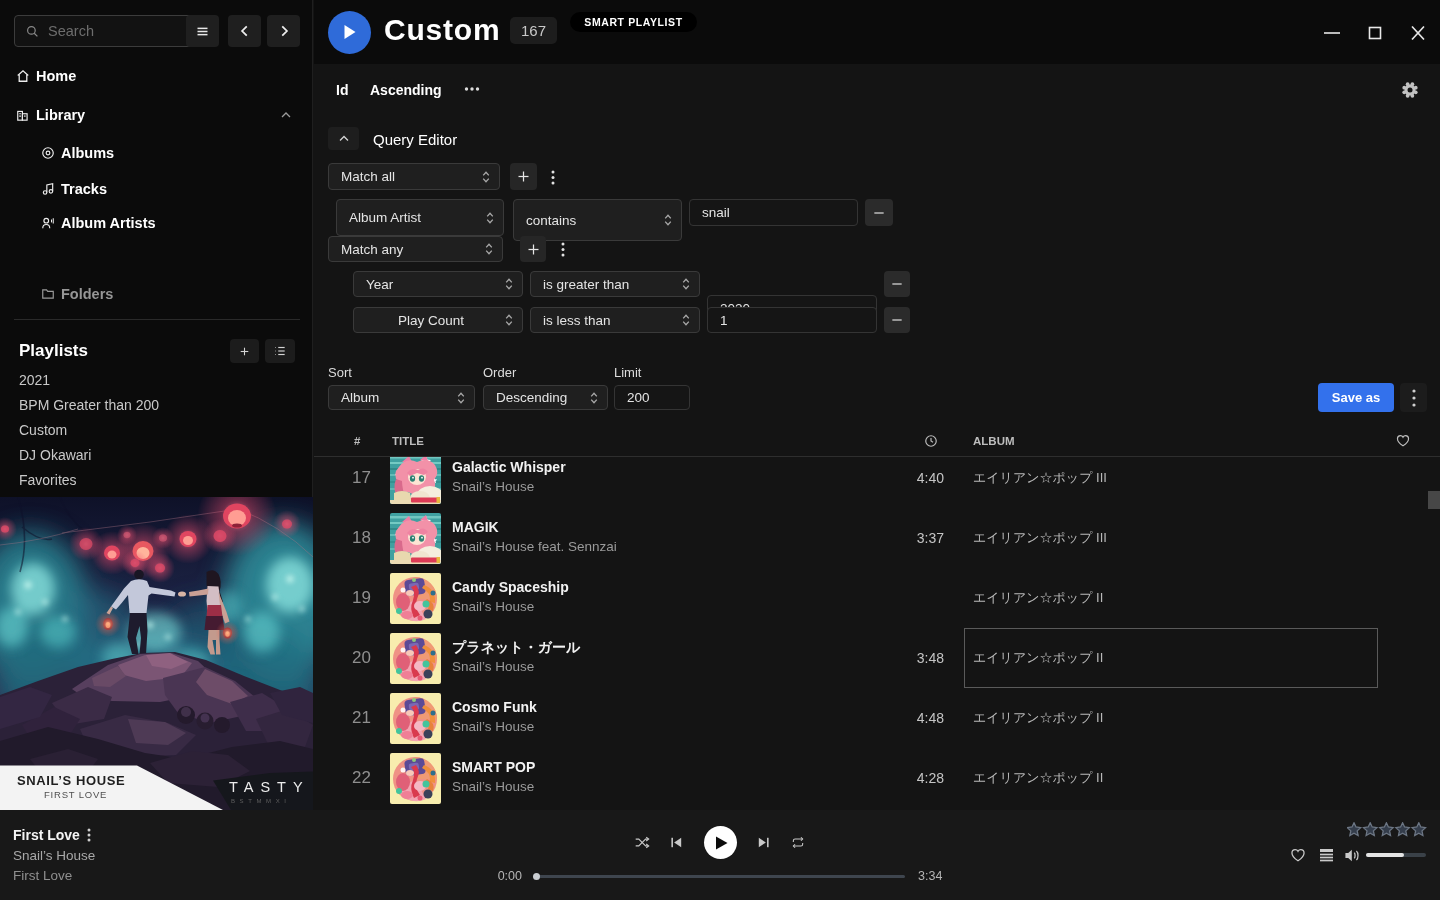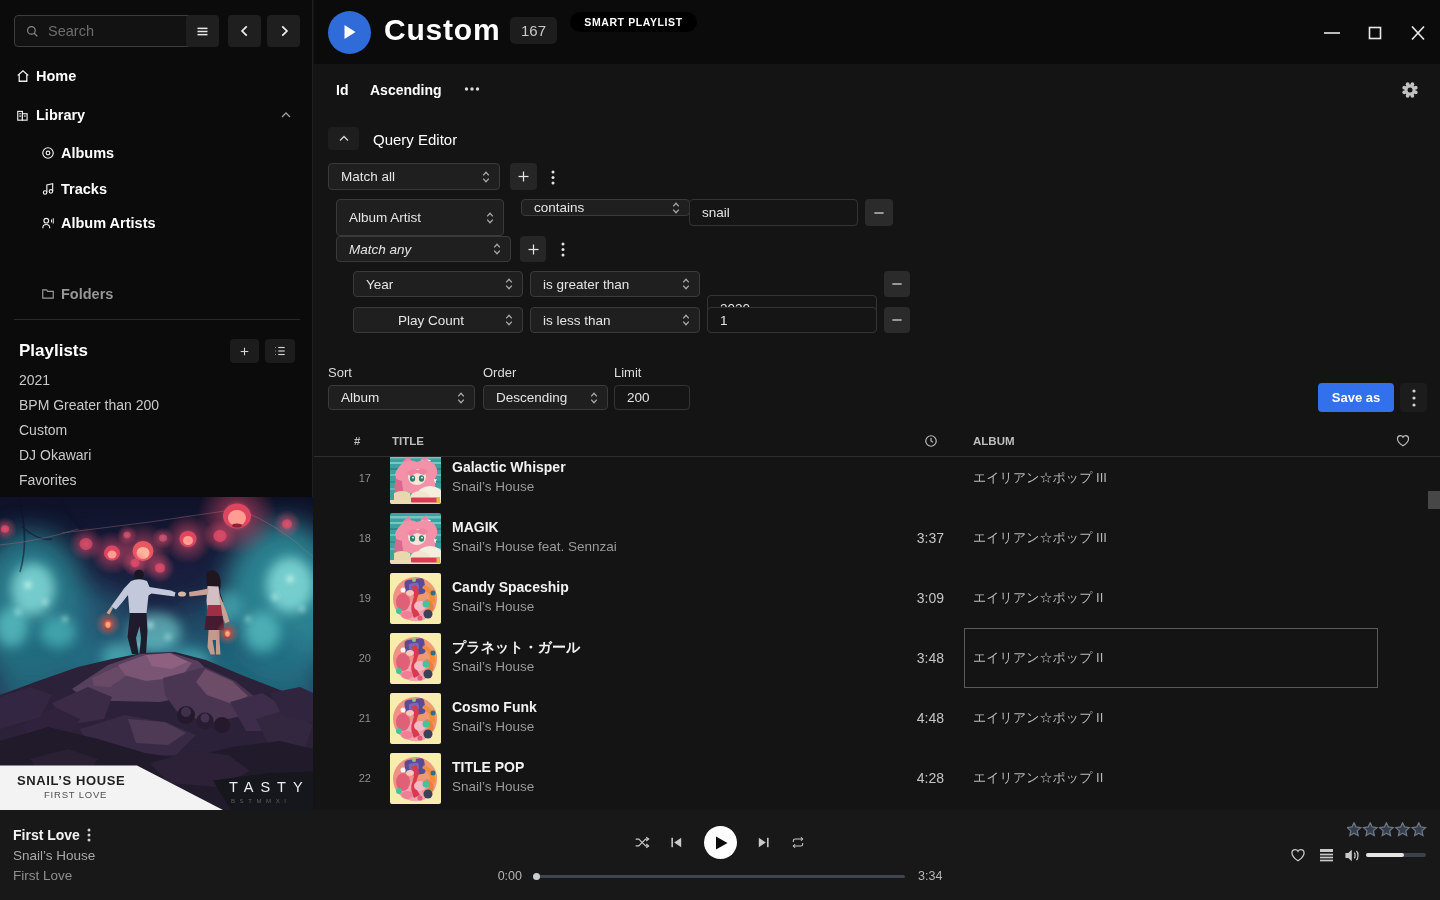--- a/index.html
+++ b/index.html
@@ -27,21 +27,21 @@
   .tinput { background:#151515; border-color:#343434; }
   .select .updn { position:absolute; right:9px; top:50%; transform:translateY(-50%); display:flex; }
   .qbtn { position:absolute; background:#262626; border-radius:4px; display:flex;
     align-items:center; justify-content:center; color:#d9d9d9; }
   .lbl { position:absolute; color:#dcdcdc; font-size:13px; }
   #thead { position:absolute; left:0; top:426px; width:1126px; height:31px;
     border-bottom:1px solid #2e2e2e; color:#bdbdbd; font-size:11.5px; font-weight:bold; }
   #tbody { position:absolute; left:0; top:457px; width:1126px; height:353px; overflow:hidden; }
   .trow { position:absolute; left:0; width:1126px; height:60px; }
   .tnum { position:absolute; left:0; top:0; width:57px; height:60px; display:flex;
-    align-items:center; justify-content:flex-end; color:#8f8f8f; font-size:11px; }
+    align-items:center; justify-content:flex-end; color:#8f8f8f; font-size:17px; }
   .tart { position:absolute; left:76px; top:5px; width:51px; height:51px; border-radius:2px; overflow:hidden; }
   .ttitle { position:absolute; left:138px; top:11px; color:#f2f2f2; font-size:14px; font-weight:bold; }
   .tartist { position:absolute; left:138px; top:31px; color:#9a9a9a; font-size:13.5px; }
   .tdur { position:absolute; left:530px; top:0; width:100px; height:60px; display:flex;
     align-items:center; justify-content:flex-end; color:#c5c5c5; font-size:14px; }
   .talbum { position:absolute; left:659px; top:0; height:60px; display:flex;
     align-items:center; color:#b9b9b9; font-size:13px; }
   #player { position:absolute; left:0; top:810px; width:1440px; height:90px; background:#181818; }
 </style>
 </head>
@@ -112,33 +112,33 @@
         <circle cx="2" cy="2" r="1.5" fill="#e2e2e2"></circle>
         <circle cx="2" cy="7.5" r="1.5" fill="#e2e2e2"></circle>
         <circle cx="2" cy="13" r="1.5" fill="#e2e2e2"></circle>
       </svg>
     <div class="select" style="left:22px; top:199px; width:168px; height:37px;">Album Artist<span class="updn">
           <svg width="8" height="13" viewBox="0 0 10 16" fill="none" stroke="#a8a8a8" stroke-width="1.7">
             <polyline points="1.5,6 5,2.2 8.5,6"></polyline>
             <polyline points="1.5,10 5,13.8 8.5,10"></polyline>
           </svg>
         </span></div>
-    <div class="select" style="left:207px; top:199px; width:169px; height:17px;">contains<span class="updn">
+    <div class="select" style="left:199px; top:199px; width:169px; height:42px;">contains<span class="updn">
           <svg width="8" height="13" viewBox="0 0 10 16" fill="none" stroke="#a8a8a8" stroke-width="1.7">
             <polyline points="1.5,6 5,2.2 8.5,6"></polyline>
             <polyline points="1.5,10 5,13.8 8.5,10"></polyline>
           </svg>
         </span></div>
     <div class="tinput" style="left:375px; top:199px; width:169px; height:27px;">snail</div>
     <div class="qbtn" style="left:551px; top:199px; width:28px; height:27px; background:#2b2b2b;">
         <svg width="14" height="14" viewBox="0 0 24 24" fill="none" stroke="#e6e6e6" stroke-width="2">
           <line x1="4" y1="12" x2="20" y2="12"></line>
         </svg>
       </div>
-    <div class="select" style="left:22px; top:236px; width:175px; height:26px;font-style:italic;">Match any<span class="updn">
+    <div class="select" style="left:14px; top:236px; width:175px; height:26px;">Match any<span class="updn">
           <svg width="8" height="13" viewBox="0 0 10 16" fill="none" stroke="#a8a8a8" stroke-width="1.7">
             <polyline points="1.5,6 5,2.2 8.5,6"></polyline>
             <polyline points="1.5,10 5,13.8 8.5,10"></polyline>
           </svg>
         </span></div>
     <div class="qbtn" style="left:206px; top:236px; width:26px; height:26px;">
         <svg width="15" height="15" viewBox="0 0 24 24" fill="none" stroke="#e6e6e6" stroke-width="2">
           <line x1="12" y1="4" x2="12" y2="20"></line>
           <line x1="4" y1="12" x2="20" y2="12"></line>
         </svg>
@@ -247,20 +247,21 @@
               <circle cx="32" cy="24.7" r="0.9" fill="#fff"></circle>
               <ellipse cx="40" cy="42" rx="13" ry="9" fill="#f5efdd"></ellipse>
               <ellipse cx="30" cy="45" rx="10" ry="7" fill="#f0e6cf"></ellipse>
               <path d="M4 40 Q12 36 20 40 L22 51 L4 51 Z" fill="#e8d8ae"></path>
               <rect x="0" y="47" width="51" height="4" fill="#ecdcb4"></rect>
               <rect x="21" y="44.5" width="27" height="5" rx="1" fill="#dd3b55"></rect>
               <rect x="46.5" y="44" width="3.5" height="6" fill="#e8b93e"></rect>
             </svg></div>
         <div class="ttitle">Galactic Whisper</div>
           <div class="tartist">Snail’s House</div>
+        <div class="tdur">4:40</div>
           <div class="talbum">エイリアン☆ポップ III</div>
       </div>
       <div class="trow" style="top:50.5px;">
         <div class="tnum">18</div>
           <div class="tart"><svg width="51" height="51" viewBox="0 0 51 51">
               <rect width="51" height="51" fill="#3fa0a0"></rect>
               <rect y="3" width="51" height="2.5" fill="#7ed0c8" opacity="0.8"></rect>
               <rect y="9" width="51" height="2" fill="#8adcd2" opacity="0.7"></rect>
               <rect y="15" width="51" height="2" fill="#2e8585" opacity="0.8"></rect>
               <rect y="21" width="51" height="2" fill="#7ed0c8" opacity="0.6"></rect>
@@ -310,21 +311,20 @@
               <ellipse cx="17" cy="42" rx="6" ry="4" fill="#ef7f96"></ellipse>
               <circle cx="9" cy="38" r="3" fill="#42c49c"></circle>
               <ellipse cx="20" cy="20" rx="4" ry="3" fill="#f8c8b8"></ellipse>
               <circle cx="13" cy="17" r="2.5" fill="#fff" opacity="0.9"></circle>
               <circle cx="30" cy="45" r="2.5" fill="#e85a74"></circle>
               <circle cx="43" cy="20" r="2.5" fill="#2e6e8c"></circle>
               <circle cx="24" cy="7" r="2" fill="#8fc978"></circle>
             </svg></div>
         <div class="ttitle">Candy Spaceship</div>
           <div class="tartist">Snail’s House</div>
-        <div class="tdur">3:09</div>
           <div class="talbum">エイリアン☆ポップ II</div>
       </div>
       <div class="trow" style="top:170.5px;">
         <div class="tnum">20</div>
           <div class="tart"><svg width="51" height="51" viewBox="0 0 51 51">
               <rect width="51" height="51" fill="#f8edae"></rect>
               <circle cx="25" cy="26" r="22" fill="#ef9285"></circle>
               <path d="M25 4 A22 22 0 0 1 47 26 L25 26 Z" fill="#f09a74"></path>
               <path d="M8 38 A22 22 0 0 0 36 46 L25 26 Z" fill="#f2a4b2"></path>
               <rect x="15" y="6" width="20" height="16" rx="4" transform="rotate(-8 25 14)" fill="#5c4a96"></rect>
@@ -396,21 +396,21 @@
               <circle cx="38" cy="41" r="4.5" fill="#3a4158"></circle>
               <circle cx="36" cy="31" r="3.5" fill="#42c49c"></circle>
               <ellipse cx="17" cy="42" rx="6" ry="4" fill="#ef7f96"></ellipse>
               <circle cx="9" cy="38" r="3" fill="#42c49c"></circle>
               <ellipse cx="20" cy="20" rx="4" ry="3" fill="#f8c8b8"></ellipse>
               <circle cx="13" cy="17" r="2.5" fill="#fff" opacity="0.9"></circle>
               <circle cx="30" cy="45" r="2.5" fill="#e85a74"></circle>
               <circle cx="43" cy="20" r="2.5" fill="#2e6e8c"></circle>
               <circle cx="24" cy="7" r="2" fill="#8fc978"></circle>
             </svg></div>
-        <div class="ttitle">TITLE POP</div>
+        <div class="ttitle">SMART POP</div>
           <div class="tartist">Snail’s House</div>
         <div class="tdur">4:28</div>
           <div class="talbum">エイリアン☆ポップ II</div>
       </div>
     </div>
     <div class="abs" style="left:1114px; top:491px; width:12px; height:18px; background:#474747;"></div>
   </div>
   <div id="sidebar">
     <div class="abs" style="left:14px; top:15px; width:195px; height:32px; background:#121212;
       border:1px solid #3c3c3c; border-radius:4px; display:flex; align-items:center;">

